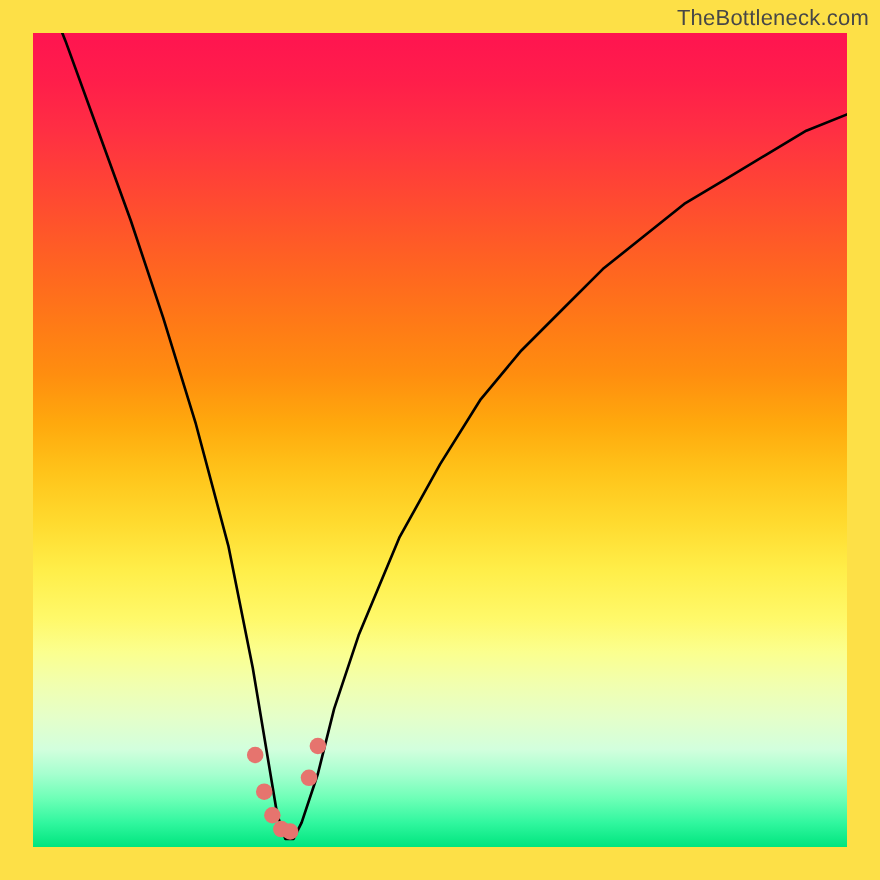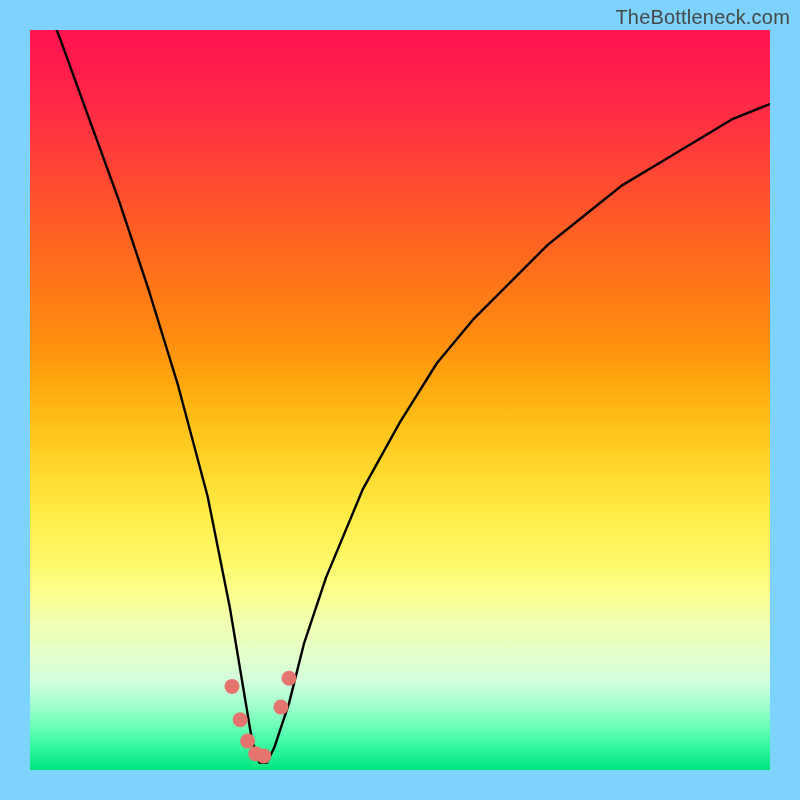--- a/index.html
+++ b/index.html
@@ -2,21 +2,21 @@
 <html><head>
 <meta charset="utf-8">
 <style>
   * { margin: 0; padding: 0; box-sizing: border-box; }
   html, body { width: 800px; height: 800px; overflow: hidden; }
   body { background: #000; font-family: Arial, Helvetica, sans-serif; }
 
   .frame {
     position: absolute;
     inset: 0;
-    background: #7dd3fc;
+    background: #fde047;
   }
 
   .plot {
     position: absolute;
     left: 30px;
     top: 30px;
     width: 740px;
     height: 740px;
     overflow: hidden;
   }

